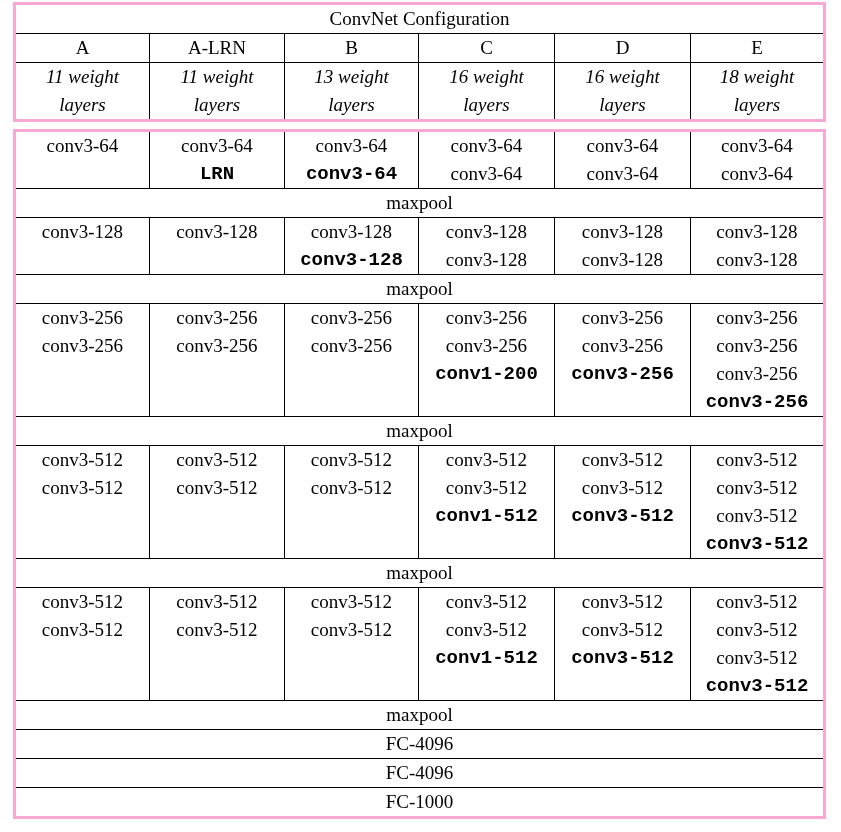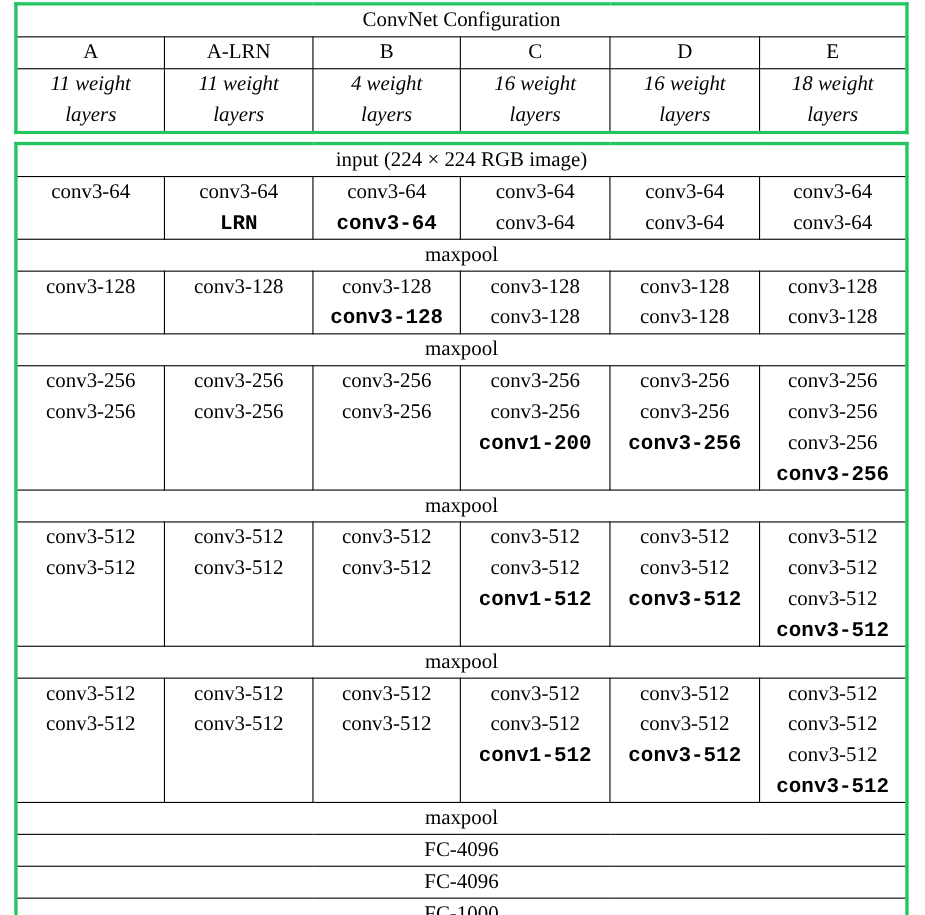--- a/index.html
+++ b/index.html
@@ -35,21 +35,21 @@
     border: 1px solid #000000;
     padding: 0;
     text-align: center;
     vertical-align: top;
     font-weight: normal;
     background: #ffffff;
   }
 
   
   table.cfg {
-    border: 3px solid #22c55e;
+    border: 3px solid #f9a8d4;
   }
 
   .hdr-title td {
     height: 28px;
     line-height: 28px;
   }
 
   .hdr-letters td {
     height: 28px;
     line-height: 28px;
@@ -132,21 +132,21 @@
           </span>
         </td>
         <td>
           <span class="cell-lines">
             <span>11 weight</span>
             <span>layers</span>
           </span>
         </td>
         <td>
           <span class="cell-lines">
-            <span>4 weight</span>
+            <span>13 weight</span>
             <span>layers</span>
           </span>
         </td>
         <td>
           <span class="cell-lines">
             <span>16 weight</span>
             <span>layers</span>
           </span>
         </td>
         <td>
@@ -170,23 +170,20 @@
   <table class="cfg">
     <colgroup>
       <col class="c1">
         <col class="c2">
         <col class="c3">
         <col class="c4">
         <col class="c5">
         <col class="c6">
     </colgroup>
     <tbody id="body-rows">
-        <tr class="full-row">
-          <td colspan="6">input (224 × 224 RGB image)</td>
-        </tr>
         <tr class="block h2">
           <td class="h2">
             <span class="cell-lines">
               <span>conv3-64</span>
             </span>
           </td>
           <td class="h2">
             <span class="cell-lines">
               <span>conv3-64</span>
               <span class="b">LRN</span>

